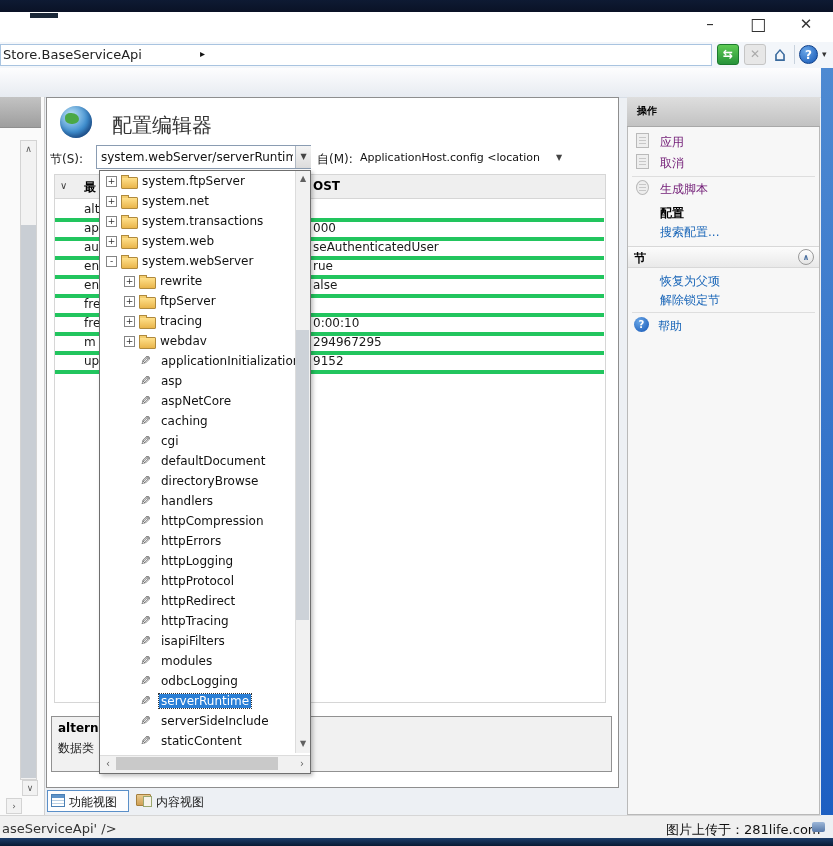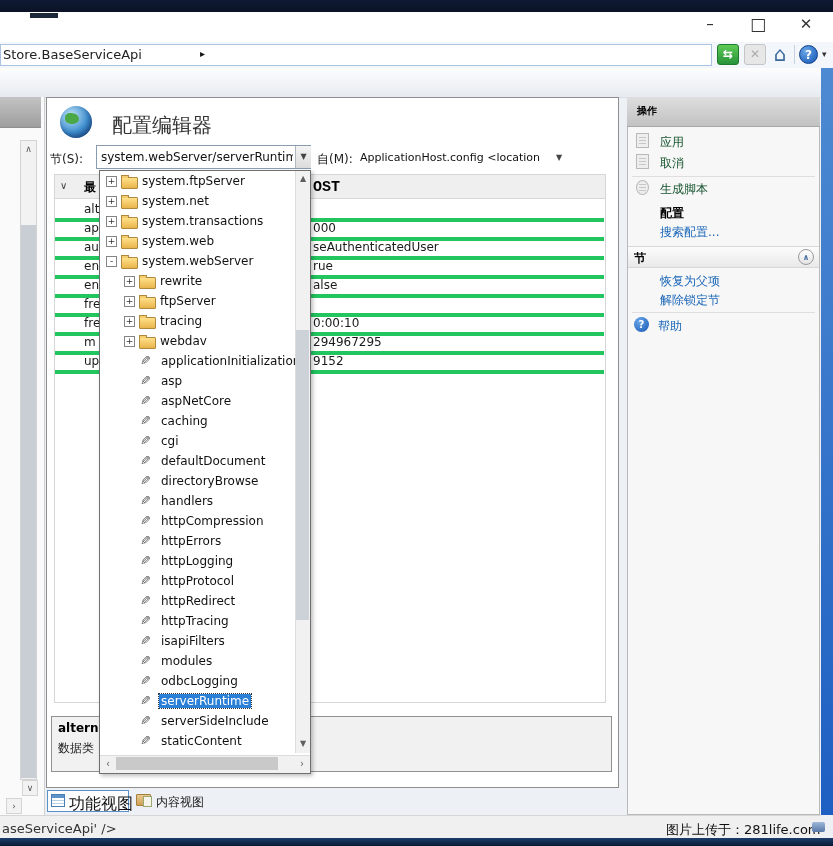--- a/index.html
+++ b/index.html
@@ -50,21 +50,21 @@
   .combo-btn{left:295px;top:146px;width:15px;height:22px;background:linear-gradient(#f4f4f4,#dcdcdc);border-left:1px solid #b0b8c2;color:#444;font-size:8px;line-height:22px;text-align:center;}
   .from-lbl{left:317px;top:151px;}
   .from-val{left:360px;top:151px;font-size:11px;color:#111;}
   .from-caret{left:556px;top:153px;font-size:8px;color:#444;}
 
   
   .grid{left:54px;top:174px;width:552px;height:529px;background:#fff;border:1px solid #d6d6d6;box-sizing:border-box;}
   .grid-hdr{left:54px;top:174px;width:552px;height:25px;background:#efefef;border:1px solid #d6d6d6;box-sizing:border-box;}
   .ghdr-chev{left:60px;top:180px;font-size:10px;color:#444;}
   .ghdr-l{left:84px;top:179px;font-size:12px;font-weight:bold;color:#000;}
-  .ghdr-r{left:313px;top:179px;font-size:15px;font-weight:bold;color:#000;font-family:Liberation Mono, monospace;}
+  .ghdr-r{left:313px;top:179px;font-size:12px;font-weight:bold;color:#000;}
   .grow{position:absolute;left:55px;width:549px;height:19px;border-bottom:4px solid #22c55e;}
   .gname{position:absolute;left:29px;top:3px;font-size:12px;color:#1a1a1a;white-space:nowrap;}
   .gval{position:absolute;left:258px;top:3px;font-size:12px;color:#1a1a1a;white-space:nowrap;}
 
   
   .descbox{left:51px;top:716px;width:561px;height:56px;background:#f1f1f1;border:1px solid #919191;box-sizing:border-box;}
   .desc-name{left:58px;top:721px;font-size:12px;font-weight:bold;color:#000;}
   .desc-type{left:58px;top:740px;font-size:12px;color:#222;}
 
   
@@ -86,34 +86,34 @@
   .vsb-thumb{left:296px;top:330px;width:13px;height:290px;background:#cdd2d8;}
   .hsb{left:100px;top:755px;width:210px;height:18px;background:#f1f1f1;border-top:1px solid #dcdcdc;box-sizing:border-box;}
   .hsb-l{left:102px;top:758px;width:12px;height:12px;color:#606060;font-size:10px;line-height:12px;text-align:center;}
   .hsb-r{left:296px;top:758px;width:12px;height:12px;color:#606060;font-size:10px;line-height:12px;text-align:center;}
   .hsb-thumb{left:116px;top:757px;width:162px;height:13px;background:#c9c9c9;}
 
   
   .actions{left:627px;top:97px;width:193px;height:718px;background:#f7f7f7;border:1px solid #b9b9b9;box-sizing:border-box;}
   .act-hdr{left:627px;top:97px;width:193px;height:30px;background:linear-gradient(#dedede,#c2c2c2);border-bottom:1px solid #a8a8a8;box-sizing:border-box;}
   .act-hdr-t{left:637px;top:104px;font-size:10px;font-weight:bold;color:#000;}
-  .act-item-dis{font-size:12px;color:#14532d;text-align:center;}
+  .act-item-dis{font-size:12px;color:#701a75;text-align:center;}
   .doc-ic{width:13px;height:15px;background:#eee;border:1px solid #b9b9b9;box-sizing:border-box;}
   .doc-ic::after{content:"";position:absolute;left:2px;top:3px;width:7px;height:7px;background:repeating-linear-gradient(#c7c7c7 0 1px,transparent 1px 3px);}
   .act-sep{left:632px;width:183px;height:1px;background:#dedede;}
   .act-bold{font-size:12px;font-weight:bold;color:#000;}
   .act-link{font-size:12px;color:#1a66b8;}
   .sec-band{left:628px;top:246px;width:191px;height:22px;background:linear-gradient(#fcfcfc,#e9e9e9);border-top:1px solid #d8d8d8;border-bottom:1px solid #d8d8d8;box-sizing:border-box;}
   .chev-btn{left:798px;top:249px;width:16px;height:16px;border:1px solid #9a9a9a;border-radius:50%;background:linear-gradient(#fff,#e4e4e4);color:#4a70a0;font-size:8px;font-weight:bold;text-align:center;line-height:15px;box-sizing:border-box;}
   .help-ic{left:634px;top:317px;width:15px;height:15px;border-radius:50%;background:radial-gradient(circle at 35% 30%,#6aa7e8,#1355b4);color:#fff;font-size:10px;line-height:15px;font-weight:bold;text-align:center;}
   .tab-feat{left:47px;top:790px;width:82px;height:22px;border:1px solid #5a8fc8;background:#fdfdfe;box-sizing:border-box;}
   .grid-ic{left:51px;top:794px;width:14px;height:13px;background:#fff;border:1px solid #4a7fb5;box-sizing:border-box;}
   .grid-ic::before{content:"";position:absolute;left:0;top:0;width:12px;height:3px;background:#5e93c9;}
   .grid-ic::after{content:"";position:absolute;left:0;top:5px;width:12px;height:6px;background:repeating-linear-gradient(#b9cfe4 0 1px,transparent 1px 3px);}
-  .tab-feat-t{left:69px;top:794px;font-size:16px;color:#111;}
+  .tab-feat-t{left:69px;top:794px;font-size:12px;color:#111;}
   .fold-ic2{left:136px;top:794px;width:15px;height:12px;background:linear-gradient(#e8c98e,#cfa055);border:1px solid #a57f3e;border-radius:1px;box-sizing:border-box;}
   .fold-ic2::after{content:"";position:absolute;right:-2px;bottom:-2px;width:7px;height:9px;background:#f6f3ea;border:1px solid #9aa76f;}
   .tab-cont-t{left:156px;top:794px;font-size:12px;color:#222;}
   .statusbar{left:0;top:815px;width:821px;height:23px;background:#f0f0f0;border-top:1px solid #d6d6d6;box-sizing:border-box;}
   .status-t{left:2px;top:821px;font-size:13px;color:#333;}
   .wm{left:666px;top:821px;font-size:13px;color:#111;}
   .wm-ic{left:812px;top:822px;width:13px;height:10px;background:linear-gradient(#9db7d8,#5577a8);border-radius:2px;}
 </style>
 </head>
 <body>

